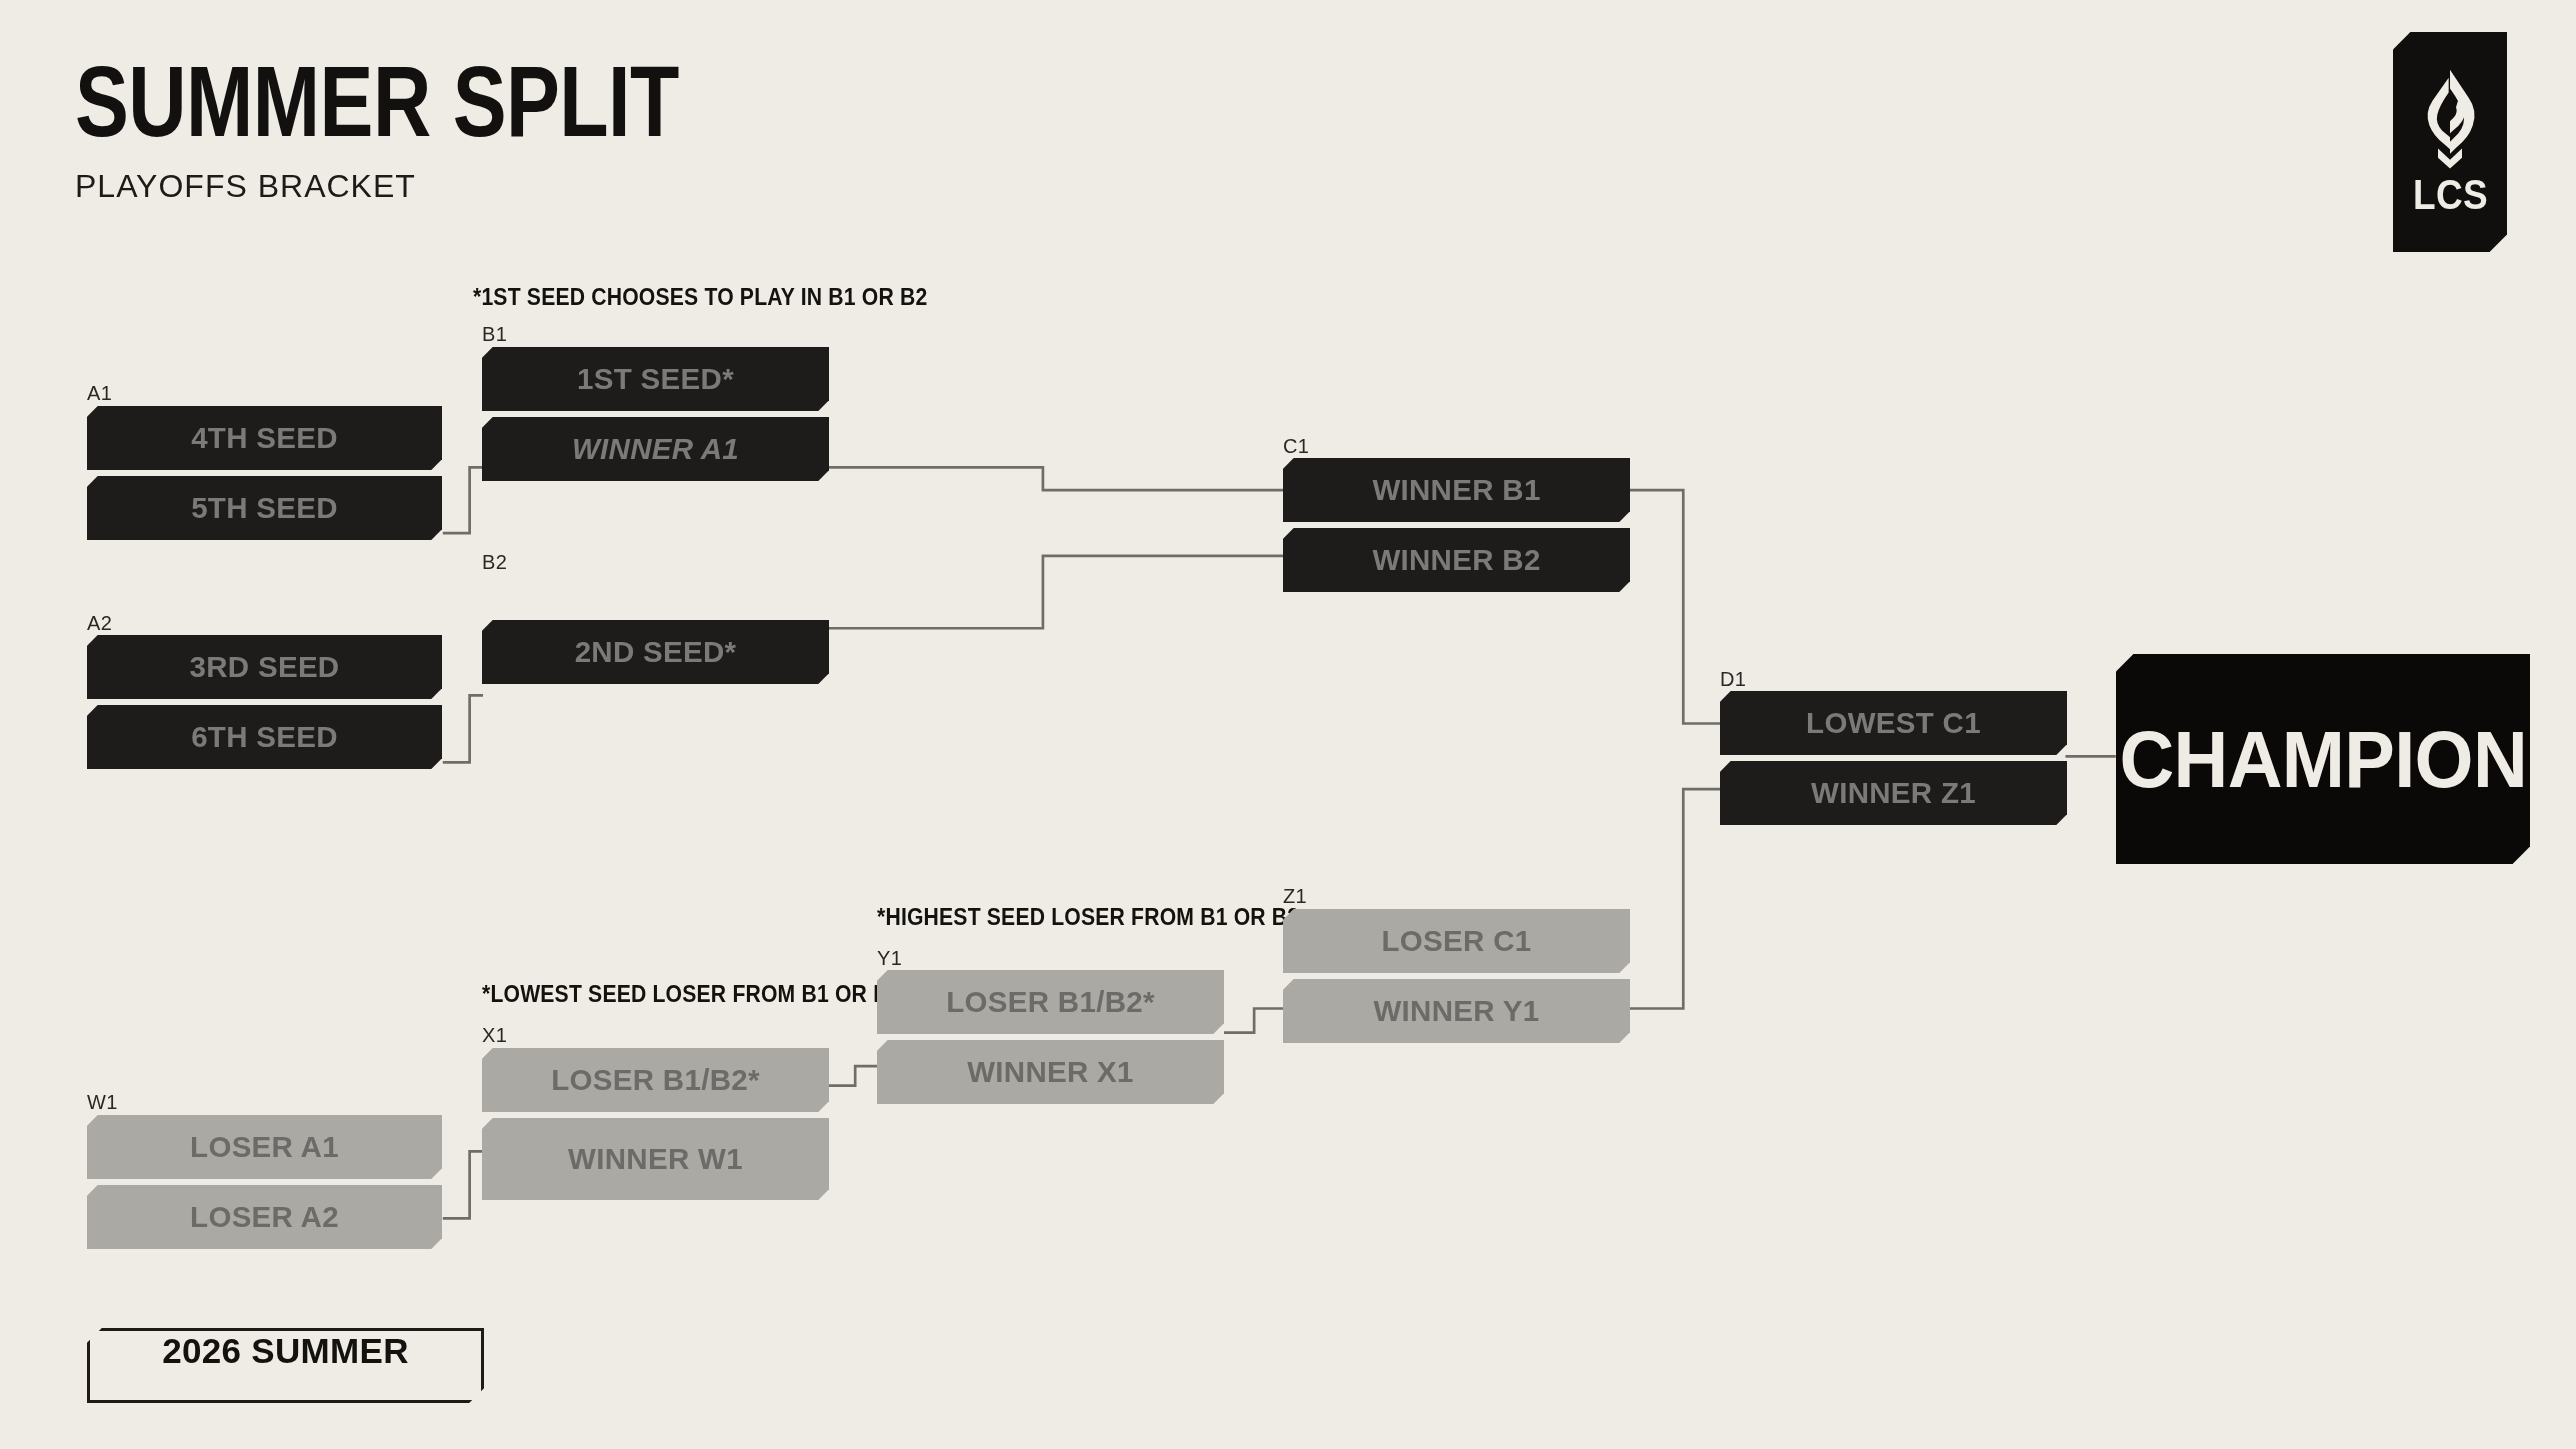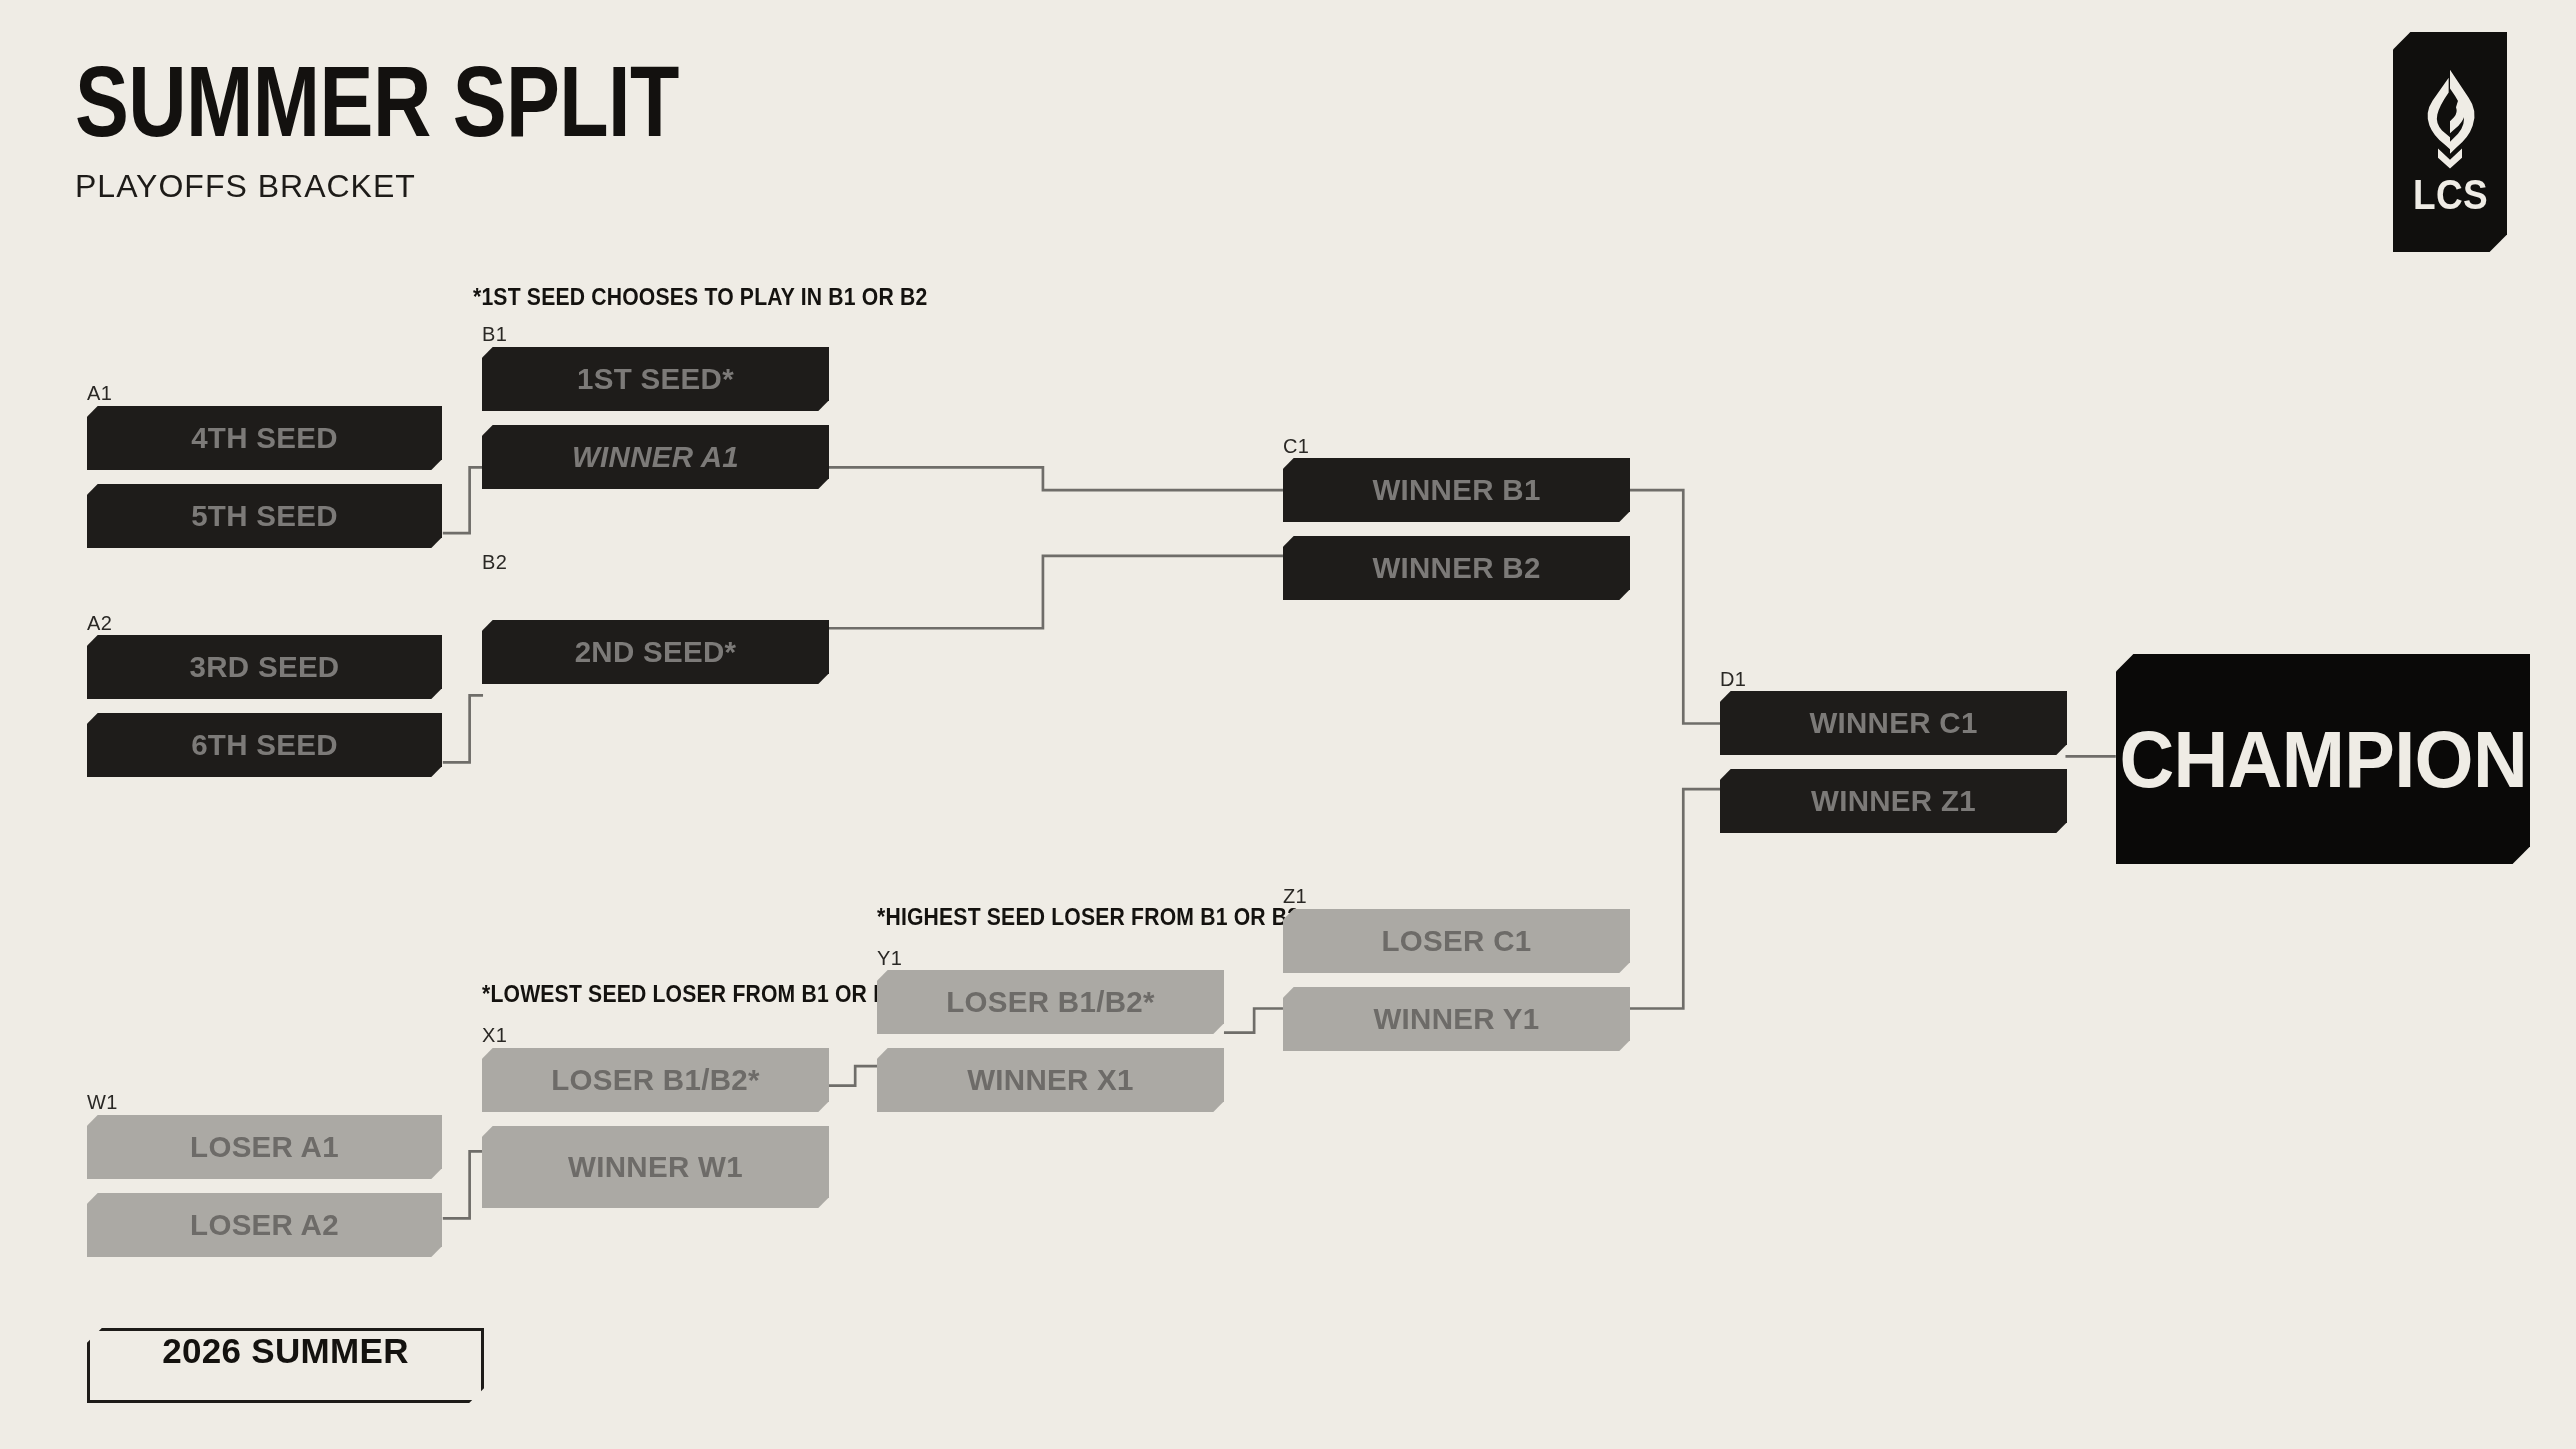--- a/index.html
+++ b/index.html
@@ -69,21 +69,21 @@
     letter-spacing: 0.3px;
     color: #efece5;
     transform: scaleX(0.86);
   }
 
   
   .match {
     position: absolute;
     display: flex;
     flex-direction: column;
-    gap: 14px;
+    gap: 6px;
   }
   .slot {
     width: 100%;
     display: flex;
     align-items: center;
     justify-content: center;
     font-family: "Liberation Sans Narrow", "Liberation Sans", sans-serif;
     font-weight: 700;
     letter-spacing: 0.3px;
     white-space: nowrap;
@@ -239,21 +239,21 @@
   </div>
 
   <div class="match-label" style="left:1283px; top:435px;">C1</div>
   <div class="match" style="left:1283px; top:458px; width:347px;">
     <div class="slot bevel dark" style="height:64px; font-size:29.5px;">WINNER B1</div>
     <div class="slot bevel dark" style="height:64px; font-size:29.5px;">WINNER B2</div>
   </div>
 
   <div class="match-label" style="left:1720px; top:668px;">D1</div>
   <div class="match" style="left:1720px; top:691px; width:347px;">
-    <div class="slot bevel dark" style="height:64px; font-size:29.5px;">WINNER C1</div>
+    <div class="slot bevel dark" style="height:64px; font-size:29.5px;">LOWEST C1</div>
     <div class="slot bevel dark" style="height:64px; font-size:29.5px;">WINNER Z1</div>
   </div>
 
   <div id="champion-box">
     <span id="champion-label">CHAMPION</span>
   </div>
 
   <div class="match-label" style="left:87px; top:1091px;">W1</div>
   <div class="match" style="left:87px; top:1115px; width:355px;">
     <div class="slot bevel light" style="height:64px; font-size:29.5px;">LOSER A1</div>

